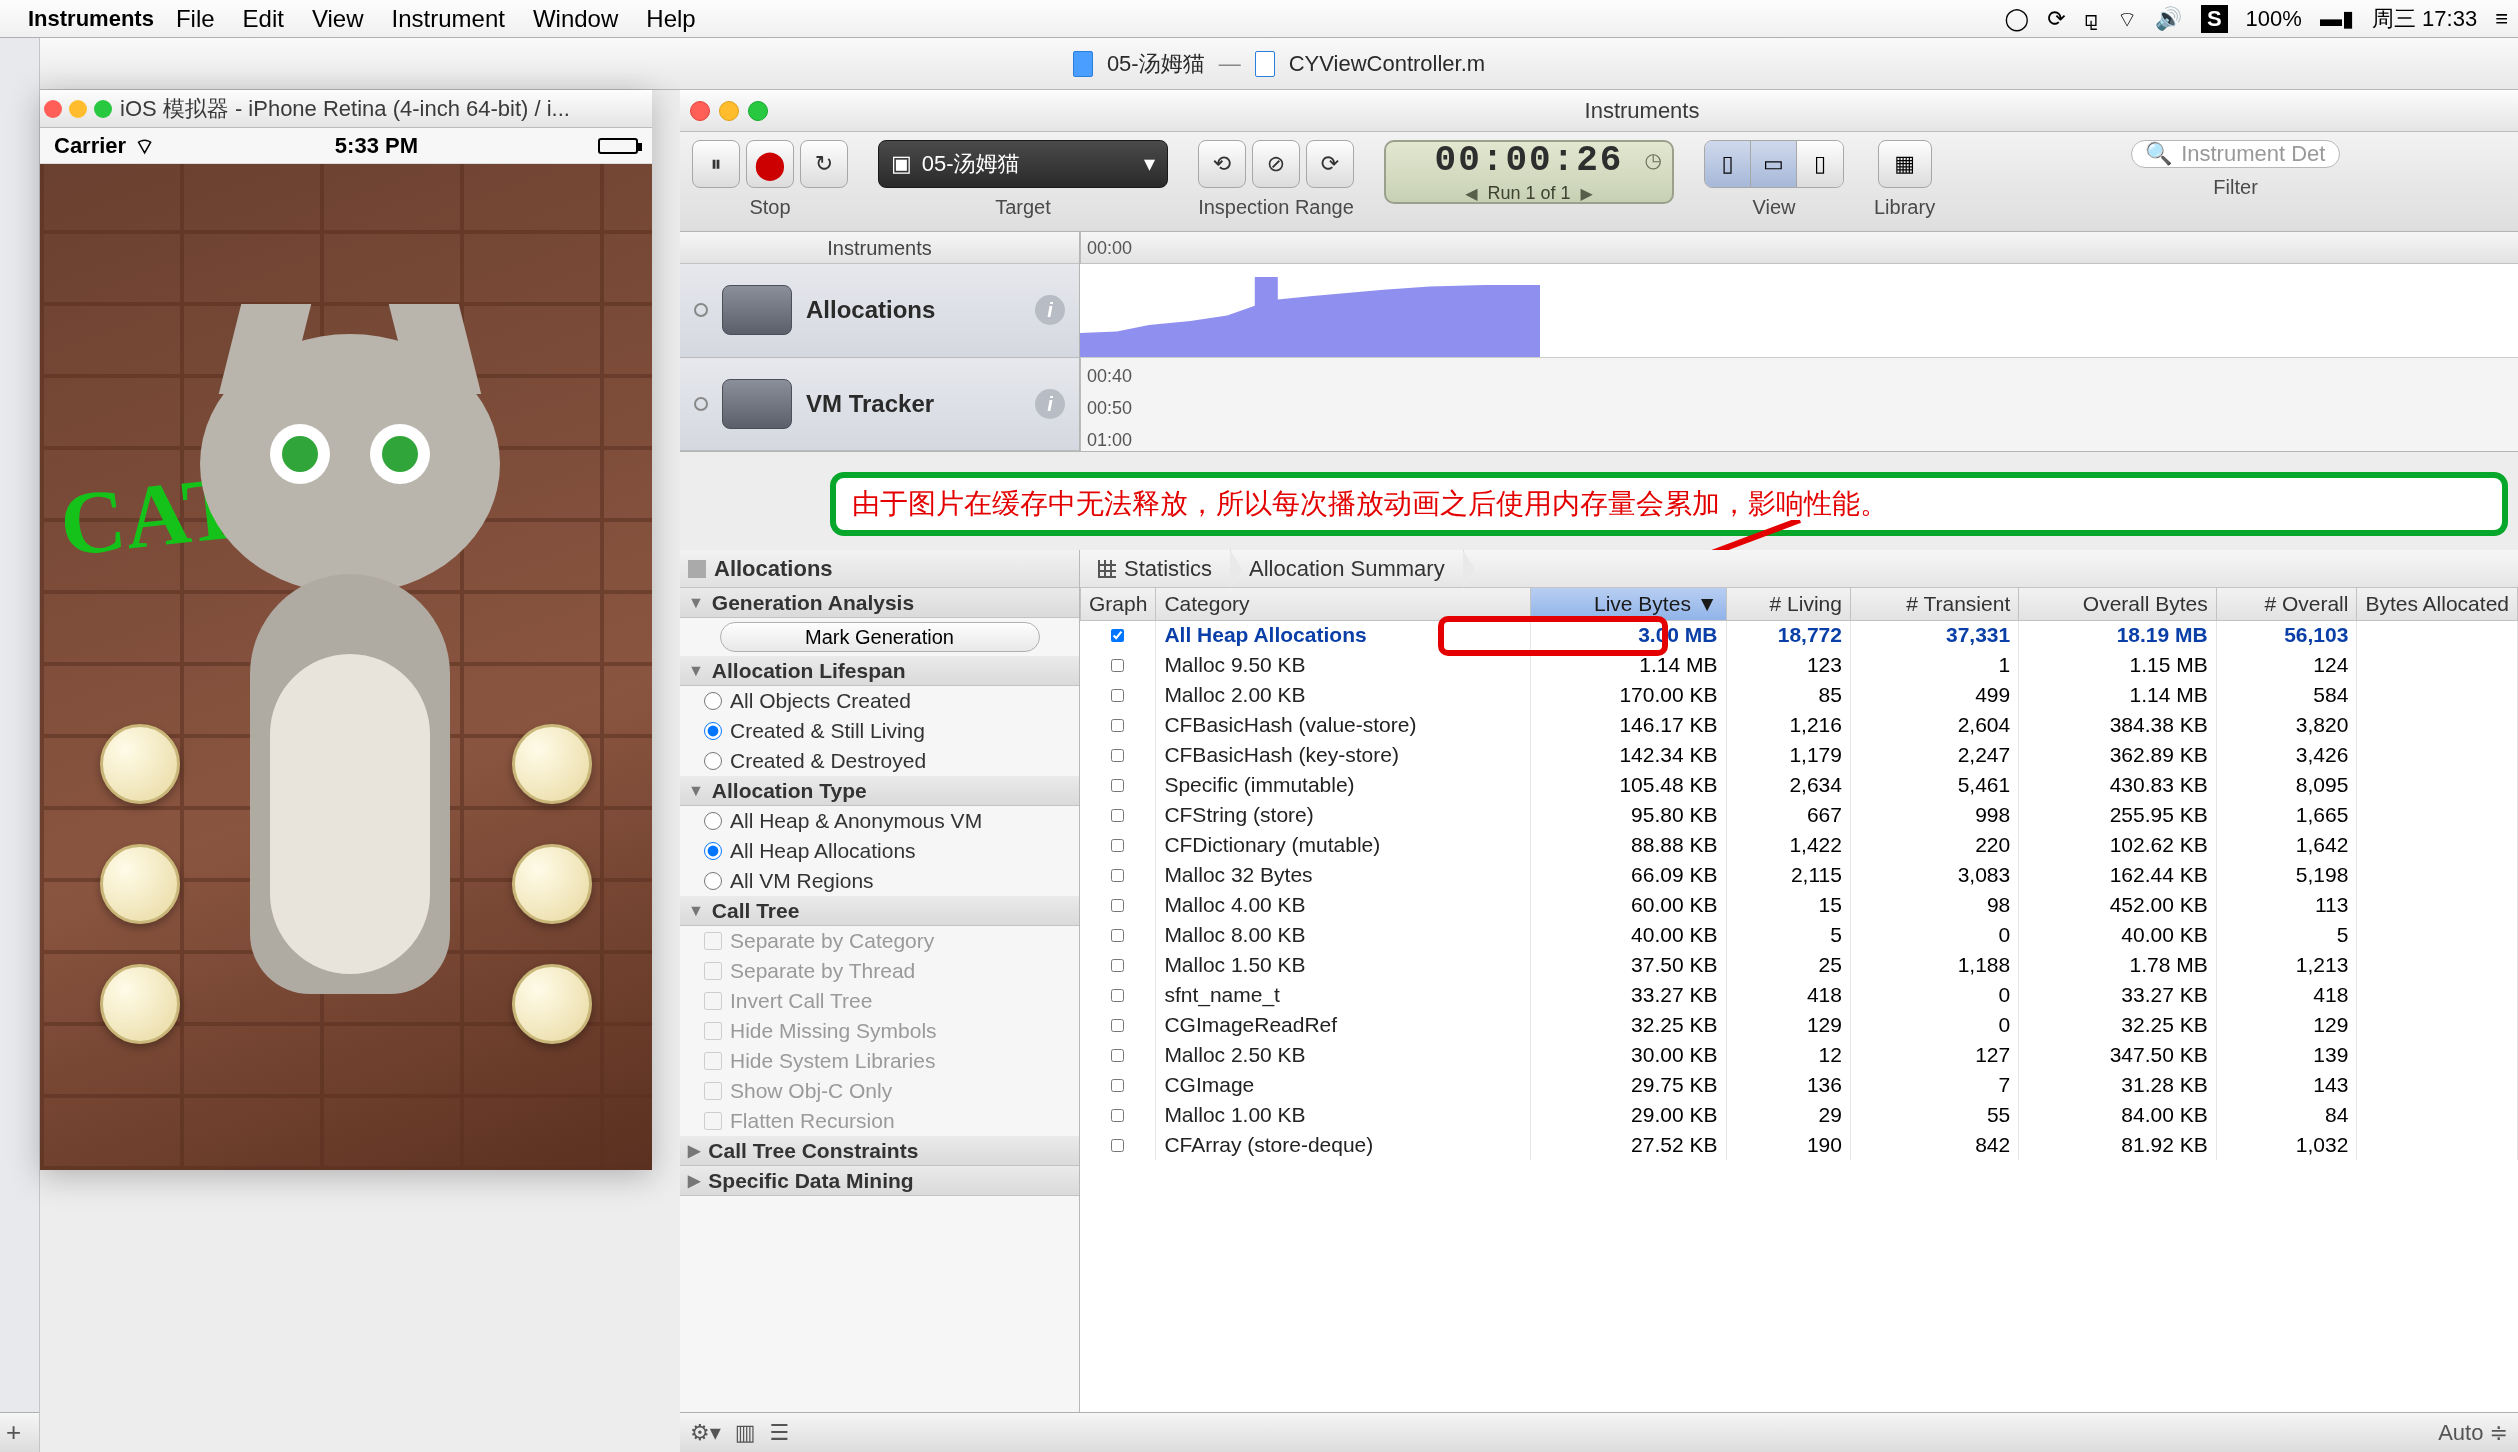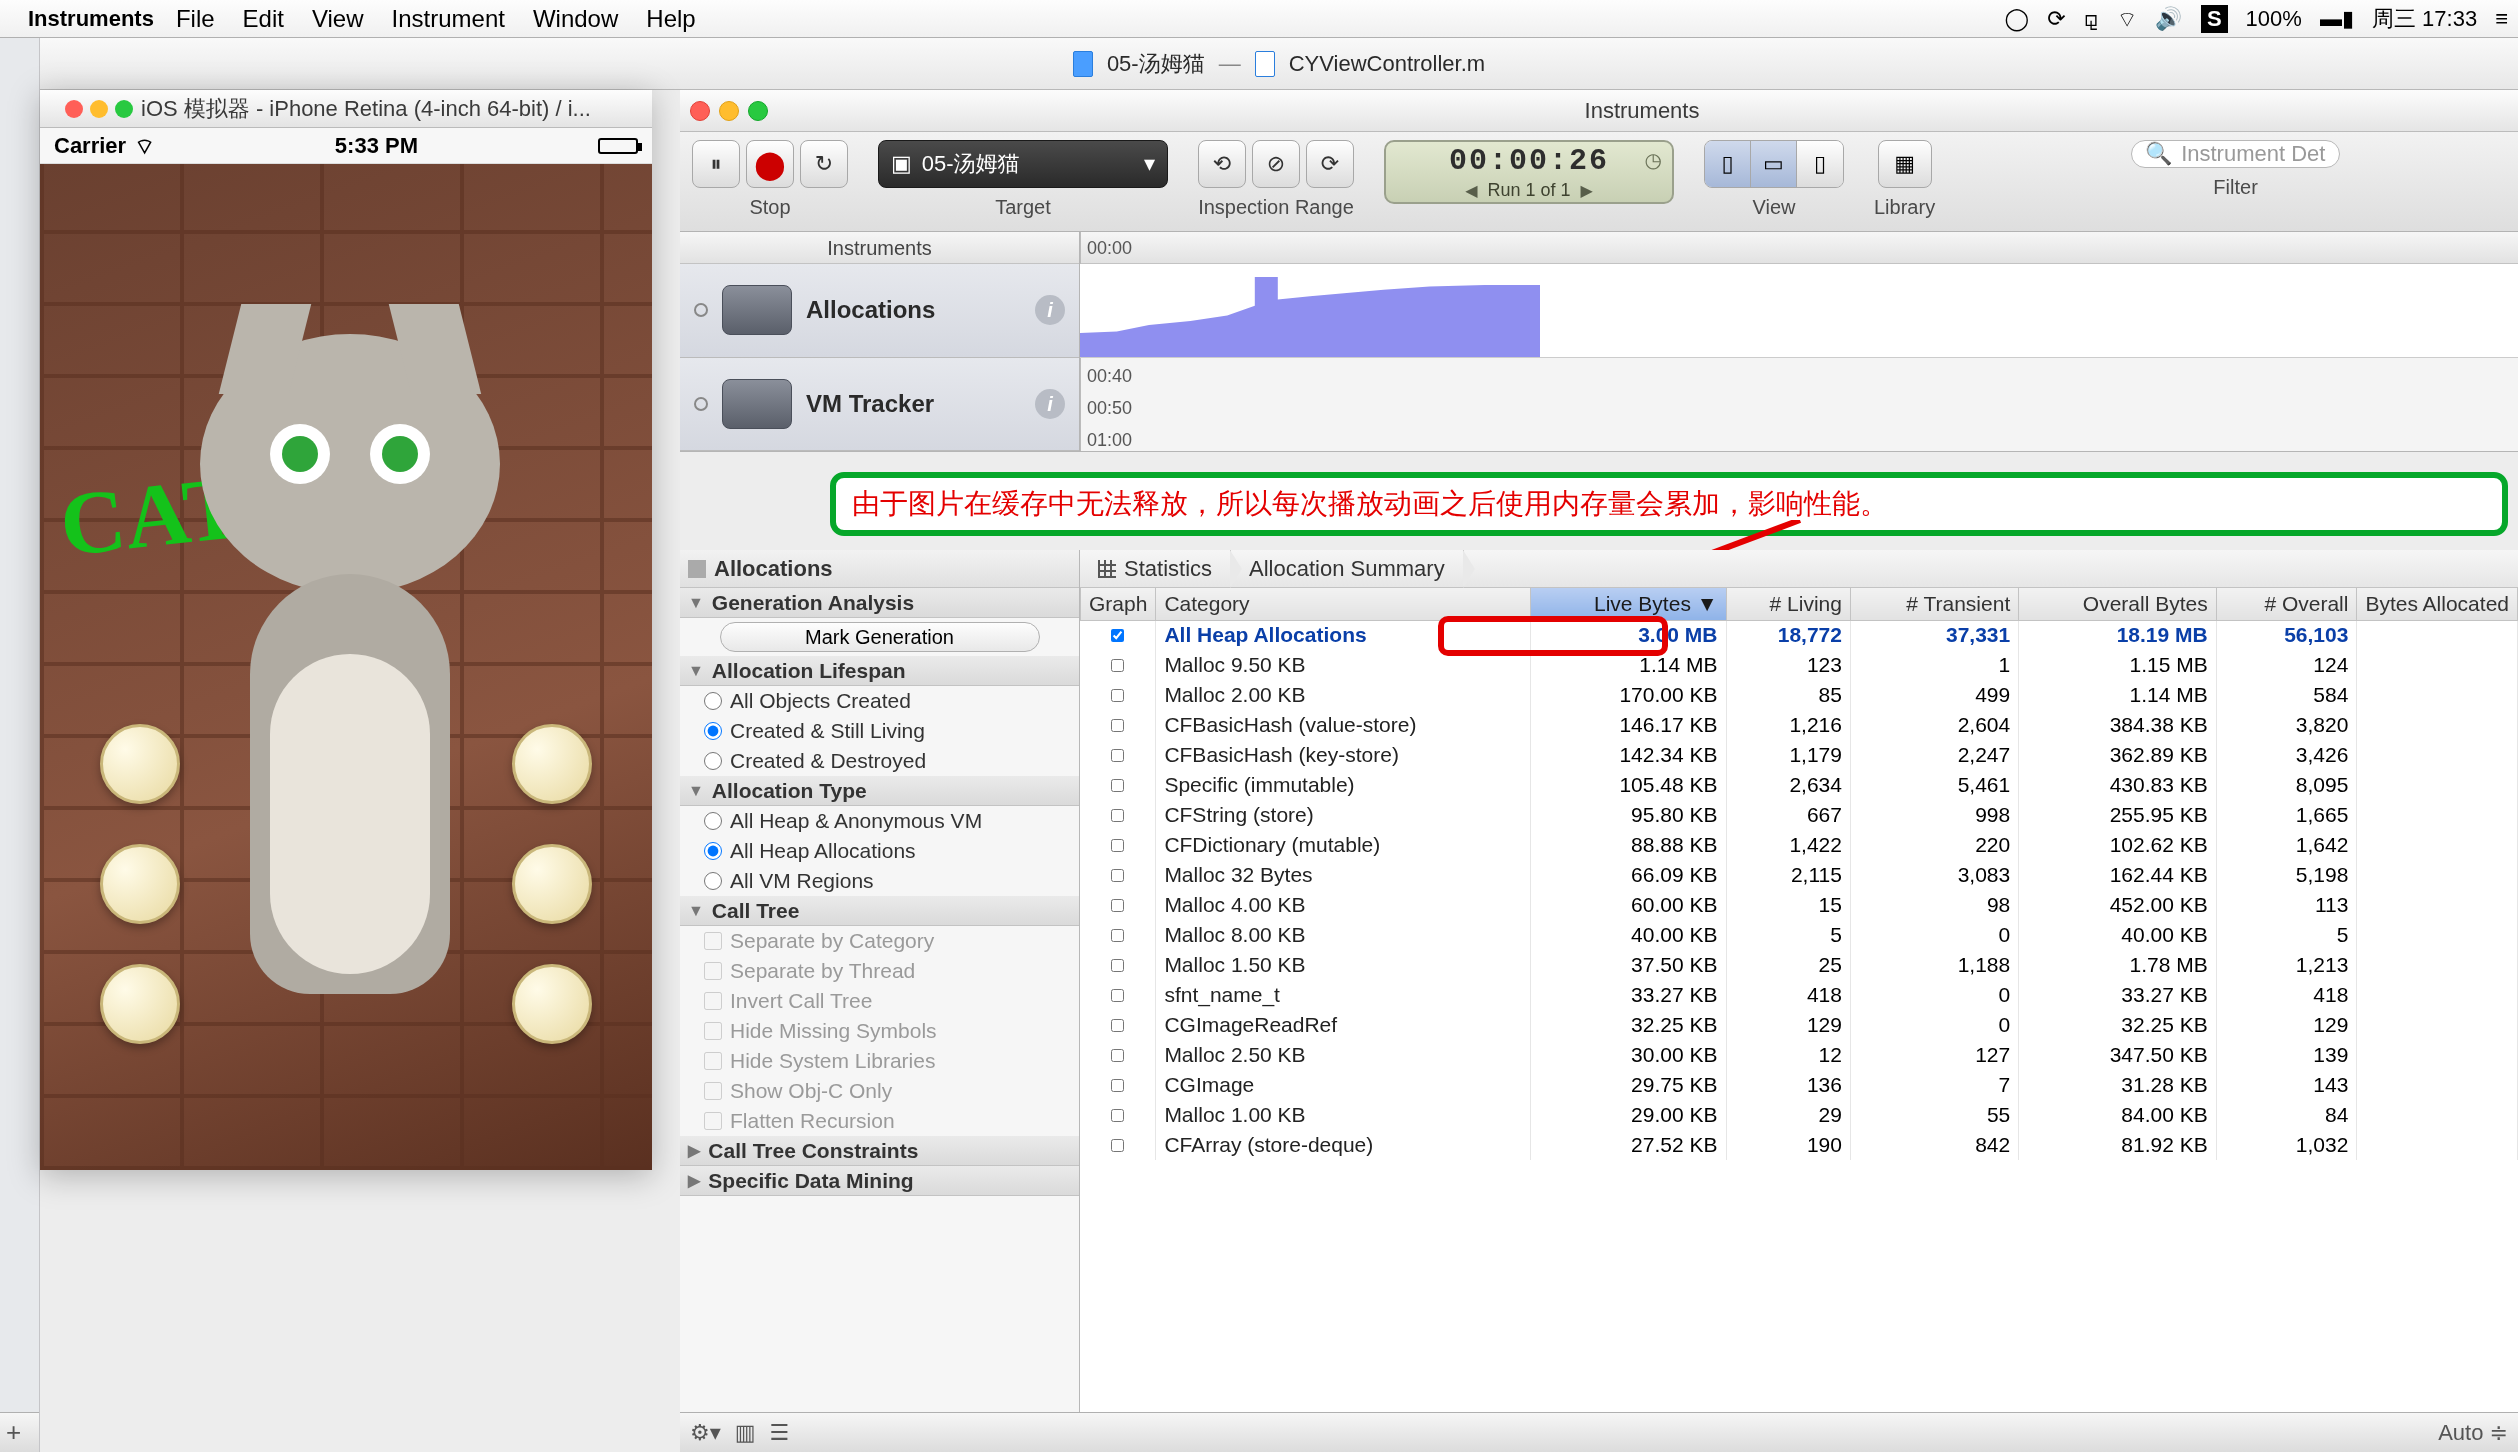--- a/index.html
+++ b/index.html
@@ -18,21 +18,21 @@
 .finder-col { position: absolute; left: 0; top: 38px; width: 40px; height: 1414px; background: #e7e9ec; border-right: 1px solid #c5c5c8; }
 .finder-col .bottom-bar { position: absolute; bottom: 0; left: 0; right: 0; height: 40px; background: linear-gradient(#f6f6f6,#dcdcdc); border-top: 1px solid #b0b0b0; display:flex; align-items:center; gap:10px; padding:0 6px; font-size:26px; color:#555;}
 
 
 .xcode-title { position: absolute; left: 40px; top: 38px; right: 0; height: 52px; background: linear-gradient(#f9f9f9,#e8e8e8); border-bottom: 1px solid #b8b8b8; display:flex; align-items:center; justify-content:center; gap:14px; font-size:22px; color:#2a2a2a;}
 .xcode-title .doc-icon { width:20px; height:26px; background:#4a9eff; border:1px solid #2a7edd; border-radius:2px; display:inline-block;}
 .xcode-title .sep { color:#888; }
 
 
 .sim-window { position: absolute; left: 40px; top: 90px; width: 612px; height: 1080px; background: #fff; box-shadow: 0 6px 30px rgba(0,0,0,.25); }
-.sim-title { height: 38px; background: linear-gradient(#fdfdfd,#e4e4e4); border-bottom:1px solid #bbb; display:flex; align-items:center; padding:0 25px; gap:8px; font-size:22px; color:#3a3a3a;}
+.sim-title { height: 38px; background: linear-gradient(#fdfdfd,#e4e4e4); border-bottom:1px solid #bbb; display:flex; align-items:center; padding:0 4px; gap:8px; font-size:22px; color:#3a3a3a;}
 .sim-title .traffic { display:flex; gap:7px; }
 .sim-title .dot{ width:18px; height:18px; border-radius:50%; }
 .sim-title .r{background:#ff5f57;} .sim-title .y{background:#ffbd2e;} .sim-title .g{background:#28c940;}
 .sim-status { height: 36px; background:#f7f7f7; display:flex; align-items:center; padding:0 14px; font-size:22px; font-weight:bold; color:#000; border-bottom:1px solid #ddd;}
 .sim-status .mid{ flex:1; text-align:center;}
 .sim-status .bat { width:40px; height:16px; border:2px solid #000; border-radius:3px; position:relative;}
 .sim-status .bat::after{ content:''; position:absolute; right:-6px; top:3px; width:4px; height:8px; background:#000;}
 .sim-content { position:relative; height: calc(100% - 74px); background: linear-gradient(160deg,#6a4030 0%,#8a5540 60%,#5a3020 100%); overflow:hidden;}
 .brick { position:absolute; inset:0; opacity:.55;
   background-image: repeating-linear-gradient(0deg,#5a3020 0 4px,transparent 4px 72px), repeating-linear-gradient(90deg,#5a3020 0 4px,transparent 4px 140px);}
@@ -62,21 +62,21 @@
 
 .instr-toolbar{height:100px;background:linear-gradient(#f2f2f2,#dedede);border-bottom:1px solid #b3b3b3;display:flex;align-items:flex-start;padding:8px 12px 0;gap:30px;}
 .tb-group{display:flex;flex-direction:column;align-items:center;gap:4px;}
 .tb-group .lbl{font-size:20px;color:#4a4a4a;margin-top:4px;}
 .tb-row{display:flex;gap:6px;}
 .tb-btn{width:48px;height:48px;border-radius:8px;background:linear-gradient(#fefefe,#dcdcdc);border:1px solid #a8a8a8;display:flex;align-items:center;justify-content:center;font-size:22px;color:#333;}
 .tb-btn.rec{color:#cc0000;font-size:28px;}
 .target-sel{width:290px;height:48px;border-radius:8px;background:linear-gradient(#4a4a4a,#2a2a2a);border:1px solid #1a1a1a;color:#fff;display:flex;align-items:center;padding:0 12px;gap:10px;font-size:22px;}
 .target-sel .tri{margin-left:auto;}
 .lcd{width:290px;height:64px;border-radius:10px;border:2px solid #9aa08c;background:linear-gradient(#e2e8d0,#c8d0b4);display:flex;flex-direction:column;align-items:center;justify-content:center;position:relative;}
-.lcd .time{font-family:"Courier New",monospace;font-size:30px;font-weight:bold;letter-spacing:2px;color:#2e2e2e;text-align:center;}
+.lcd .time{font-family:"Courier New",monospace;font-size:36px;font-weight:bold;letter-spacing:2px;color:#2e2e2e;text-align:center;}
 .lcd .clock{position:absolute;right:10px;top:6px;font-size:20px;color:#6a7258;}
 .lcd .run-row{display:flex;align-items:center;gap:10px;margin-top:2px;}
 .lcd .run-row .arr{font-size:16px;color:#585e4a;}
 .lcd .run-row .txt{font-size:18px;color:#3e422f;}
 .seg{display:flex;border:1px solid #a8a8a8;border-radius:8px;overflow:hidden;height:48px;}
 .seg .sbtn{width:46px;background:linear-gradient(#fefefe,#dcdcdc);border-right:1px solid #a8a8a8;display:flex;align-items:center;justify-content:center;}
 .seg .sbtn:last-child{border-right:none;}
 .seg .sbtn.active{background:linear-gradient(#cfd9ec,#a6b8d8);}
 .lib-btn{width:54px;height:48px;border-radius:8px;background:linear-gradient(#fefefe,#dcdcdc);border:1px solid #a8a8a8;display:flex;align-items:center;justify-content:center;}
 .search-field{flex:1;min-width:180px;height:40px;border-radius:20px;border:1px solid #b8b8b8;background:#fff;display:flex;align-items:center;padding:0 14px;gap:8px;color:#999;font-size:22px;}

